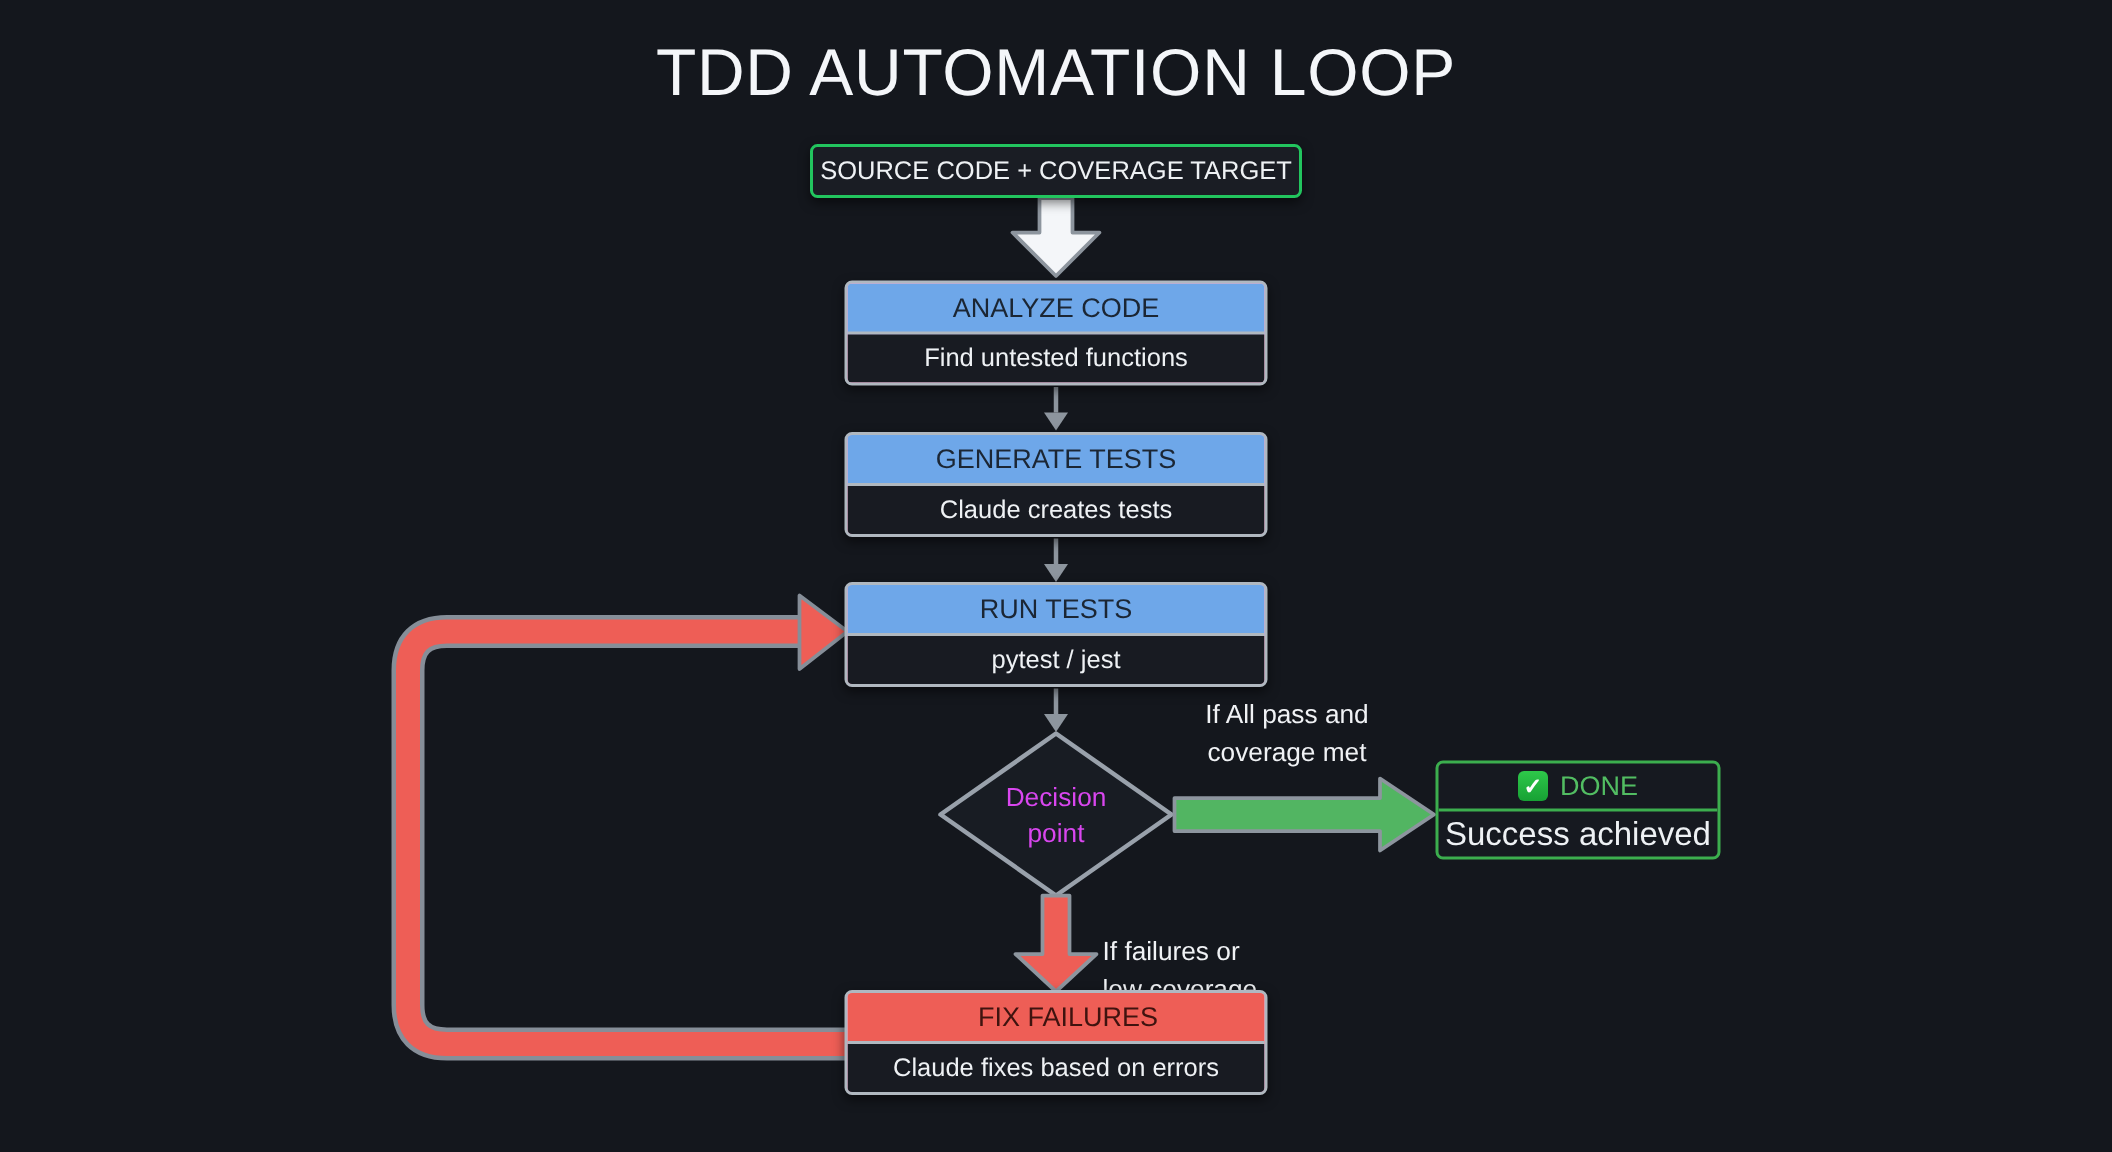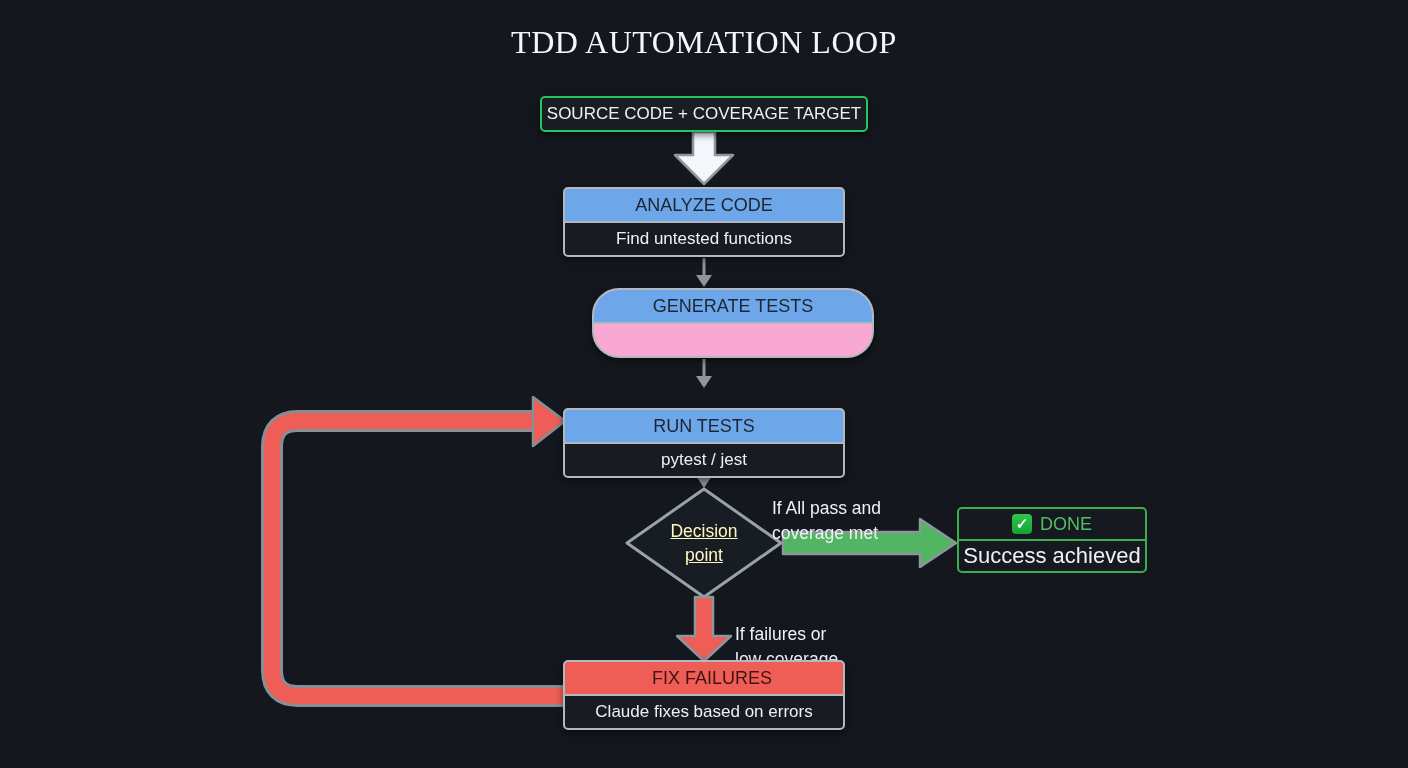--- a/index.html
+++ b/index.html
@@ -8,22 +8,22 @@
     background: #14171d;
     font-family: "Liberation Sans", sans-serif;
     color: #eef1f4;
     position: relative;
   }
   .canvas { position: absolute; left: 0; top: 0; width: 1408px; height: 768px; }
   svg.connectors { position: absolute; left: 0; top: 0; width: 1408px; height: 768px; }
 
   .page-title {
     position: absolute; left: 0; top: 24px; width: 100%;
-    text-align: center; font-size: 32px; font-weight: 500;
-    letter-spacing: 0.5px; color: #f4f6f9; font-family: Liberation Serif, serif;
+    text-align: center; font-size: 44px; font-weight: 500;
+    letter-spacing: 0.5px; color: #f4f6f9;
   }
 
   .source-box {
     position: absolute; left: 540px; top: 96px; width: 328px; height: 36px;
     border: 2px solid #22c55e; border-radius: 5px; background: #1a1d24;
     display: flex; align-items: center; justify-content: center;
     font-size: 17px; color: #eef1f4;
     box-shadow: 0 3px 7px rgba(0,0,0,0.5);
   }
 
@@ -37,22 +37,22 @@
     display: flex; align-items: center; justify-content: center;
     font-size: 18px;
   }
   .flow-box .box-header.blue { background: #6ea7e9; color: #1b2634; }
   .flow-box .box-header.red  { background: #ee5e56; color: #3f130f; padding-left: 16px; }
   .flow-box .box-body {
     height: 32px; display: flex; align-items: center; justify-content: center;
     font-size: 17px; color: #eef1f4; background: #181b22;
   }
   .box-analyze  { left: 563px; top: 187px; }
-  .box-generate { left: 592px; top: 288px; border-radius: 27px; }
-  .box-run      { left: 563px; top: 408px; }
+  .box-generate { left: 563px; top: 288px; }
+  .box-run      { left: 563px; top: 388px; }
   .box-fix      { left: 563px; top: 660px; }
 
   .done-box {
     position: absolute; left: 957px; top: 507px; width: 190px; height: 66px;
     border: 2px solid #3cae4e; border-radius: 5px; background: #161920;
     overflow: hidden;
   }
   .done-box .done-header {
     height: 32px; border-bottom: 2px solid #3cae4e;
     display: flex; align-items: center; justify-content: center;
@@ -64,25 +64,25 @@
   }
   .check-icon {
     display: inline-flex; width: 20px; height: 20px;
     background: linear-gradient(180deg, #2ec84a, #17a134);
     border-radius: 4px; color: #ffffff; font-size: 15px; font-weight: bold;
     align-items: center; justify-content: center;
   }
 
   .decision-label {
     position: absolute; left: 644px; top: 519px; width: 120px;
-    text-align: center; font-size: 17.5px; line-height: 24px; color: #fef9c3; text-decoration: underline;
+    text-align: center; font-size: 17.5px; line-height: 24px; color: #d946ef;
   }
   .edge-label { position: absolute; font-size: 17.5px; line-height: 25px; color: #f0f2f5; }
   .edge-label span { display: block; }
-  .pass-label { left: 772px; top: 496px; width: 172px; }
+  .pass-label { left: 772px; top: 464px; width: 172px; text-align: center; }
   .fail-label { left: 735px; top: 622px; text-align: left; }
 </style>
 </head>
 <body>
 
 <div class="canvas">
 
   <svg class="connectors" viewBox="0 0 1408 768" xmlns="http://www.w3.org/2000/svg">
 
     <g>
@@ -119,20 +119,21 @@
     <span>SOURCE CODE + COVERAGE TARGET</span>
   </div>
 
   <div class="flow-box box-analyze">
     <div class="box-header blue">ANALYZE CODE</div>
     <div class="box-body">Find untested functions</div>
   </div>
 
   <div class="flow-box box-generate">
     <div class="box-header blue">GENERATE TESTS</div>
+    <div class="box-body">Claude creates tests</div>
   </div>
 
   <div class="flow-box box-run">
     <div class="box-header blue">RUN TESTS</div>
     <div class="box-body">pytest / jest</div>
   </div>
 
   <div class="decision-label">
     <span>Decision</span><br>
     <span>point</span>

